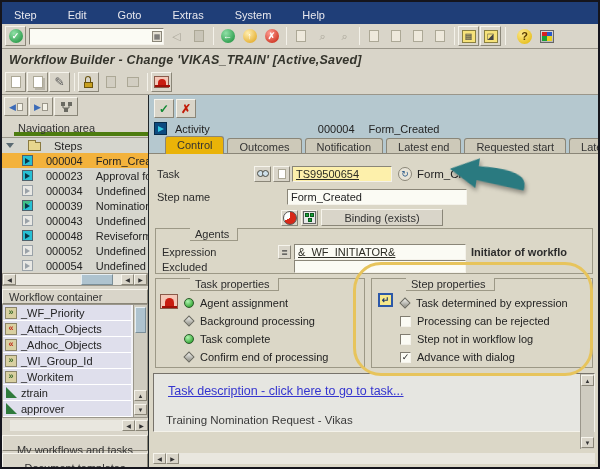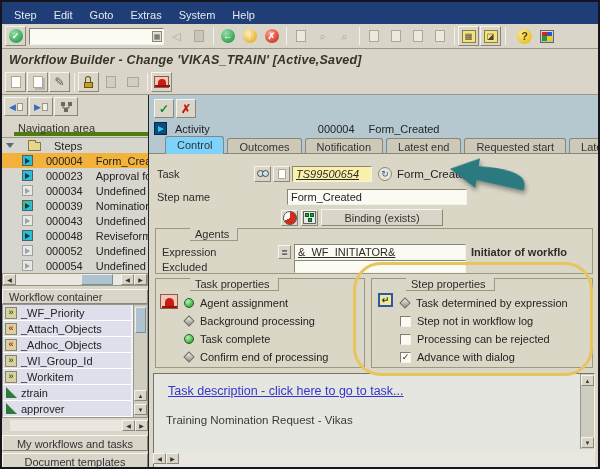--- a/index.html
+++ b/index.html
@@ -6,21 +6,21 @@
   html,body { background:#fff; }
   .window {
     position:relative; width:600px; height:469px; overflow:hidden;
     font-family:"Liberation Sans", sans-serif; font-size:11px; color:#232323;
     background:#d9d5c9; border:2px solid #15151d;
   }
   .abs { position:absolute; }
 
   
   .menubar { position:absolute; left:0; top:0; width:100%; height:22px;
-    background:#1f3e78; color:#e8e8ee; display:flex; align-items:center; gap:17px;
+    background:#1f3e78; color:#e8e8ee; display:flex; align-items:center; gap:31px;
     padding:3px 0 0 12px; }
   .menu-item { cursor:default; }
 
   
   .systoolbar { position:absolute; left:0; top:22px; width:100%; height:25px;
     background:#d9d5c9; border-bottom:1px solid #9a968a; display:flex; align-items:center; padding-left:3px; }
   .tbtn { width:21px; height:20px; border:1px solid; border-color:#f6f4ec #8a8678 #8a8678 #f6f4ec;
     background:#d9d5c9; display:inline-flex; align-items:center; justify-content:center; margin-right:1px; flex:none; }
   .tbtn.flat { border-color:transparent; }
   .sep { width:1px; height:18px; background:#9a968a; border-right:1px solid #f4f2ea; margin:0 3px; flex:none; }
@@ -98,37 +98,37 @@
   .cico { width:12px; height:12px; background:#d9d0a2; border:1px solid #8a8468; font-size:9px; font-weight:bold;
     display:inline-flex; align-items:center; justify-content:center; line-height:1; flex:none; }
   .cico.out { color:#3a6a2a; } .cico.inout { color:#c02818; }
   .tri-green { width:0; height:0; border-bottom:11px solid #2e7a3c; border-right:11px solid transparent; flex:none; margin-left:1px; }
   .wfvscroll { position:absolute; right:0; top:0; width:14px; height:112px; background:#cfccc0; border-left:1px solid #9a968a; }
   .wfvscroll .sthumb { left:1px; width:11px; top:2px; height:26px; }
   .wfvscroll .sbb { position:absolute; left:0; width:13px; }
   .wfscroll { position:absolute; left:0; top:324px; width:146px; height:13px; display:flex; align-items:center; }
   .flatbtn { position:absolute; left:0; width:146px; height:16px; background:#d9d5c9; border:1px solid;
     border-color:#f6f4ec #8a8678 #8a8678 #f6f4ec; font-family:"Liberation Sans",sans-serif; font-size:11px;
-    color:#333; text-align:center; padding-top:1px; }
+    color:#333; text-align:center; padding-top:8px; }
 
   
   .rightpanel { position:absolute; left:146px; top:93px; width:450px; height:372px; background:#b5c8cf;
     border-left:1px solid #20262a; overflow:hidden; }
   .confbtn { position:absolute; top:4px; width:20px; height:19px; background:#d9d5c9; border:1px solid;
     border-color:#f6f4ec #8a8678 #8a8678 #f6f4ec; font-weight:bold; font-size:12px;
     display:flex; align-items:center; justify-content:center; }
   .actrow { position:absolute; left:0; top:26px; width:100%; height:15px; display:flex; align-items:center; }
   .acticon { width:13px; height:13px; background:#0c4a80; display:inline-flex; align-items:center; justify-content:center;
     margin-left:5px; border:1px solid #062a48; }
   .acticon i { width:0; height:0; border-top:3px solid transparent; border-bottom:3px solid transparent; border-left:6px solid #30c8e0; }
   .tabstrip { position:absolute; left:0; top:41px; width:100%; height:18px; display:flex; align-items:flex-end;
     padding-left:16px; overflow:hidden; }
   .tab { height:16px; padding:2px 11px 0; background:#cdc9b9; border:1px solid #8a8678; border-bottom:none;
     border-radius:3px 3px 0 0; margin-right:3px; color:#333; white-space:nowrap; flex:none; }
-  .tab.active { height:18px; background:#7dd3fc; position:relative; z-index:3; font-weight:normal; }
+  .tab.active { height:18px; background:#eab308; position:relative; z-index:3; font-weight:normal; }
   .content { position:absolute; left:0; top:58px; width:100%; height:314px; background:#dbd7c7;
     border-top:1px solid #8a8678; }
   .frow { position:absolute; display:flex; align-items:center; }
   .lbl { color:#2c2c2c; }
   .inp { background:#fbfbf4; border:1px solid; border-color:#8a8678 #f4f2ea #f4f2ea #8a8678;
     height:16px; padding:1px 3px 0; font-size:11px; white-space:nowrap; overflow:hidden; }
   .inp.yellow { background:#fdf0ab; }
   .linktext { text-decoration:underline; color:#2c2c24; }
   .sqbtn { width:17px; height:16px; background:#d9d5c9; border:1px solid; border-color:#f6f4ec #8a8678 #8a8678 #f6f4ec;
     display:inline-flex; align-items:center; justify-content:center; flex:none; }
@@ -151,21 +151,21 @@
     display:inline-flex; align-items:center; justify-content:center; font-size:9px; color:#222; flex:none; }
   .prow { display:flex; align-items:center; gap:6px; height:18px; padding-left:28px; white-space:nowrap; }
   .hat { position:absolute; left:4px; top:15px; width:18px; height:15px; background:#f4c8b8;
     border:1px solid #8a5a4a; display:flex; align-items:flex-end; justify-content:center; }
   .hat b { width:9px; height:8px; background:#c81c10; border-radius:5px 5px 0 0; margin-bottom:2px; position:relative; }
   .hat b::after { content:""; position:absolute; left:-3px; bottom:-2px; width:15px; height:2.5px; background:#a01008; }
   .winico { position:absolute; left:6px; top:14px; width:15px; height:14px; background:#f6e88c;
     border:2px solid #2c58a8; display:flex; align-items:center; justify-content:center; color:#203a68;
     font-size:9px; font-weight:bold; }
   .annot { position:absolute; border:3px solid #e7c45c; border-radius:28px; pointer-events:none; z-index:5; }
-  .descbox { position:absolute; left:4px; top:219px; width:442px; height:95px; background:#e6e6e1;
+  .descbox { position:absolute; left:4px; top:219px; width:442px; height:59px; background:#e6e6e1;
     border:1px solid; border-color:#76726a #f4f2ea #f4f2ea #76726a; }
   .descbox .vs { position:absolute; right:0; top:0; width:14px; height:75px; background:#cfccc0; border-left:1px solid #9a968a; }
   .descbox .vs .sbb { position:absolute; left:0; width:13px; }
   .desclink { position:absolute; left:14px; top:10px; font-size:12.5px; color:#3535cf; text-decoration:underline; }
   .desctext { position:absolute; left:12px; top:40px; font-size:11.5px; color:#3a3a3a; }
   .bothscroll { position:absolute; left:4px; top:298px; width:442px; height:13px; display:flex; align-items:center; }
 
   .binoc { display:inline-block; position:relative; width:12px; height:8px; }
   .binoc i { position:absolute; top:0; width:7px; height:7px; border:1.5px solid #4a4a42; border-radius:50%; background:#cfe0ea; }
   .binoc i:first-child { left:0; } .binoc i:last-child { right:0; }
@@ -455,21 +455,21 @@
         <span class="lbl" style="width:95px;">Task</span>
         <span class="sqbtn">
             <span class="binoc">
               <i></i>
               <i></i>
             </span>
           </span>
         <span class="sqbtn">
             <span class="pgico" style="width:8px;height:10px;background:#fff;"></span>
           </span>
-        <span class="inp yellow" style="width:80px;font-style:italic;"><span class="linktext">TS99500654</span></span>
+        <span class="inp yellow" style="width:100px;"><span class="linktext">TS99500654</span></span>
         <span class="roundbtn" style="margin-left:4px;">↻</span>
         <span style="margin-left:3px; font-size:11.5px;">Form_Created</span>
       </div>
 
       <div class="frow" style="left:8px; top:35px; width:430px; gap:2px;">
         <span class="lbl" style="width:128px;">Step name</span>
         <span class="inp" style="width:180px;">Form_Created</span>
       </div>
 
       <div class="frow" style="left:132px; top:55px; gap:3px;">
@@ -525,25 +525,25 @@
 
       <div class="gbox" style="left:222px; top:124px; width:222px; height:90px;">
         <span class="gtitle">Step properties</span>
         <span class="winico">↵</span>
         <div class="prow" style="margin-top:15px;">
             <span class="dia"></span>
             <span>Task determined by expression</span>
           </div>
         <div class="prow">
             <span class="cb"></span>
-            <span>Step not in workflow log</span>
+            <span>Processing can be rejected</span>
           </div>
         <div class="prow">
             <span class="cb"></span>
-            <span>Processing can be rejected</span>
+            <span>Step not in workflow log</span>
           </div>
         <div class="prow">
             <span class="cb">✓</span>
             <span>Advance with dialog</span>
           </div>
       </div>
 
       <div class="annot" style="left:204px; top:108px; width:240px; height:114px;"></div>
 
       <div class="descbox">

